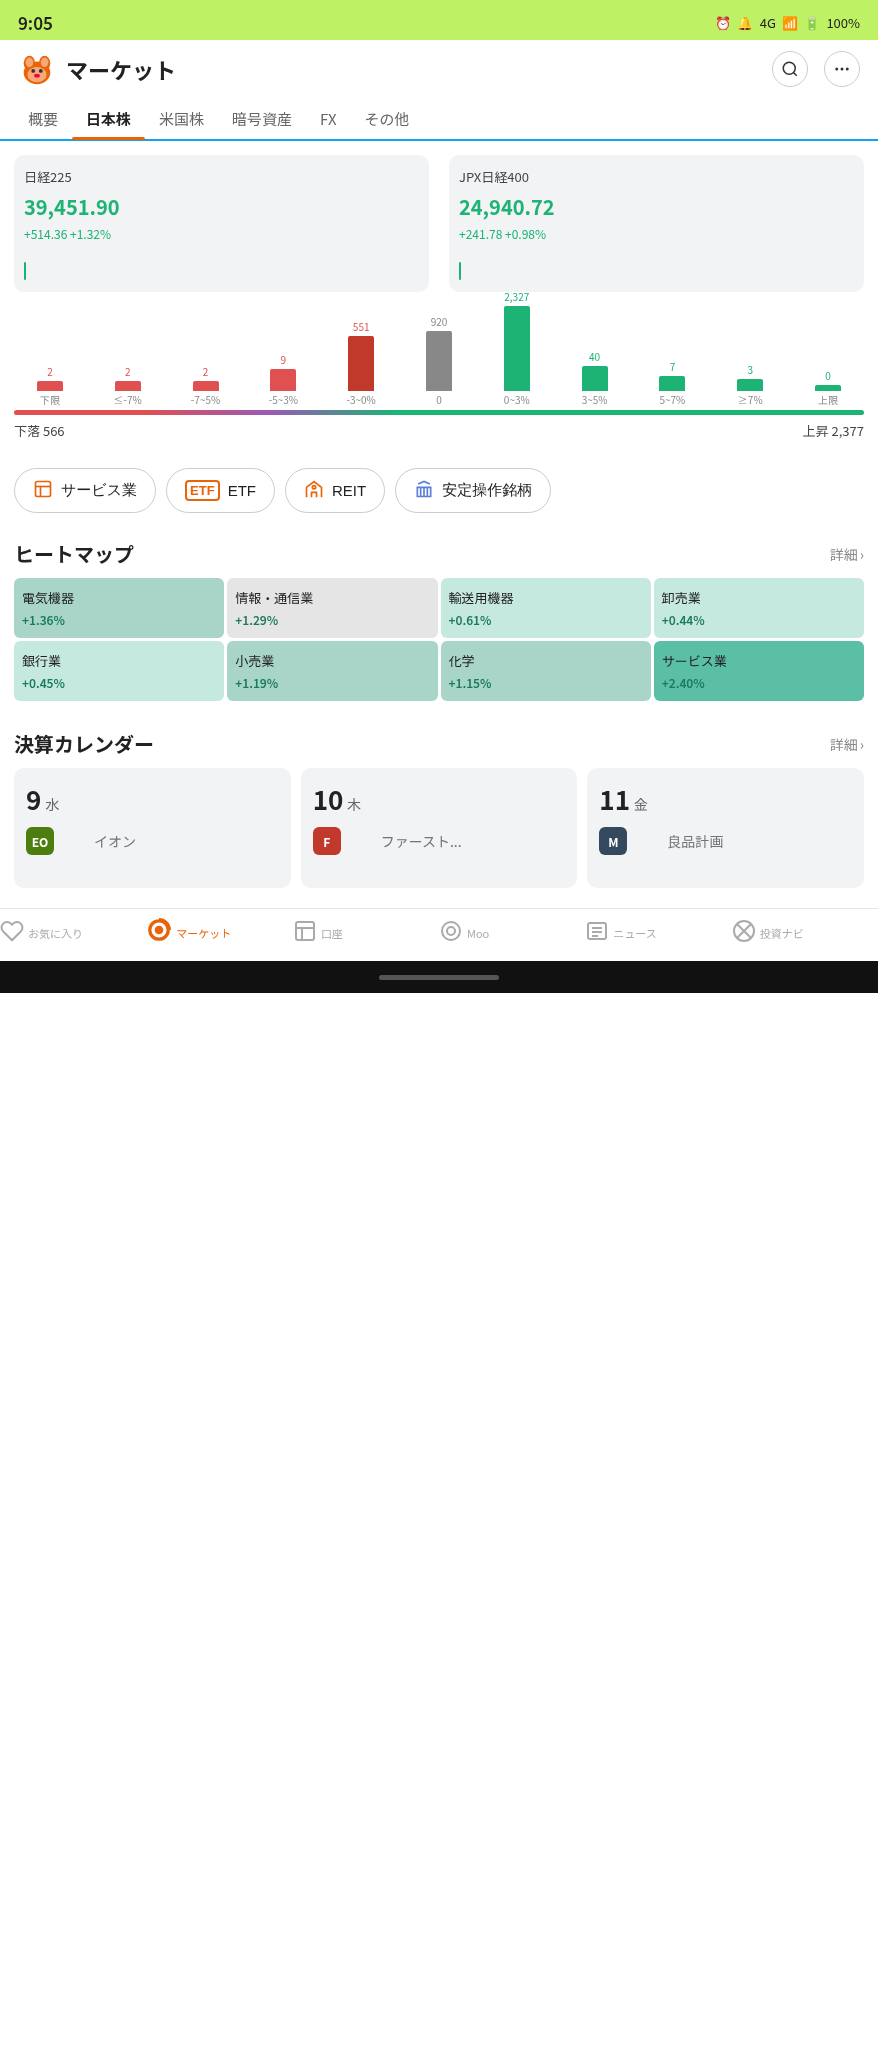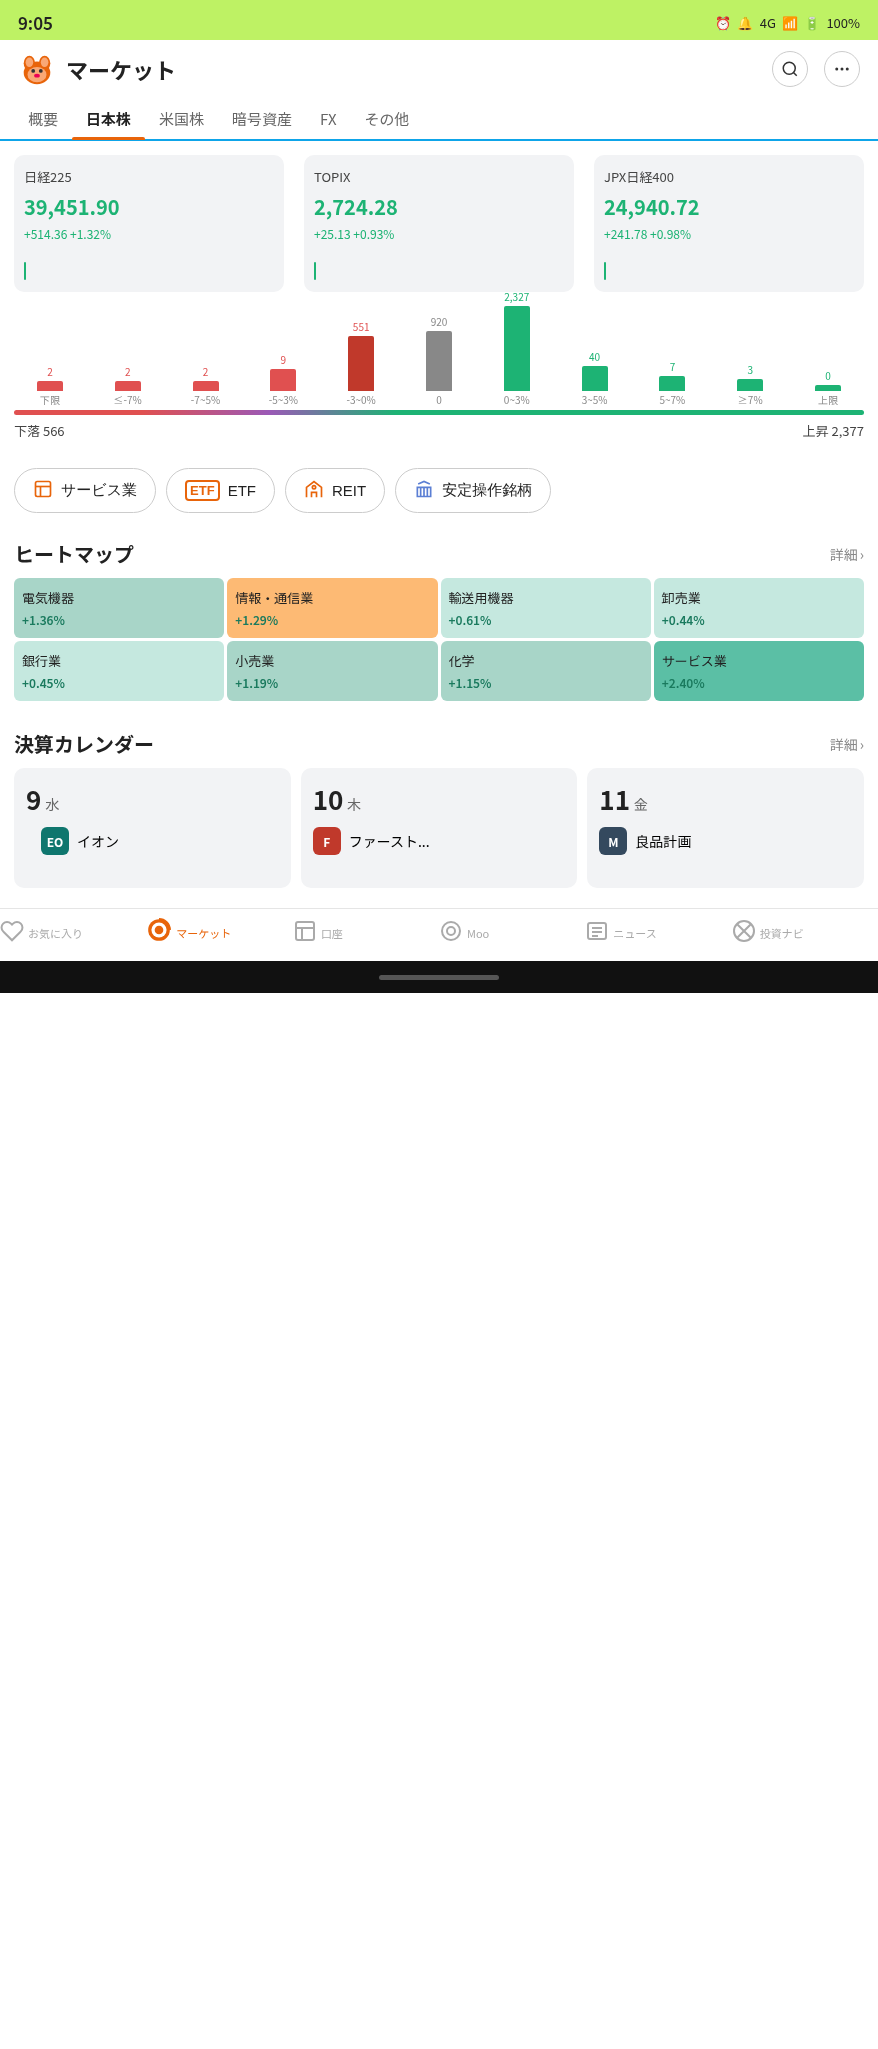--- a/index.html
+++ b/index.html
@@ -271,21 +271,22 @@
       border-radius: 6px;
       display: flex;
       align-items: center;
       justify-content: center;
       font-size: 12px;
       font-weight: 700;
       color: #fff;
     }
     .cal-stock-name {
       font-size: 14px;
-      color: #000000;
+      color: #737373;
+      margin-left: 32px;
     }
     
     .bottom-nav {
       position: sticky;
       bottom: 0;
       background: #fff;
       border-top: 1px solid #e5e5e5;
       display: flex;
       justify-content: space-around;
       padding: 8px 0 12px 0;
@@ -386,28 +387,20 @@
   <div class="tab">暗号資産</div>
   <div class="tab">FX</div>
   <div class="tab">その他</div>
 </div>
 
 <div class="index-cards">
   <div class="index-card">
     <div class="index-name">日経225</div>
     <div class="index-value">39,451.90</div>
     <div class="index-change">+514.36  +1.32%</div>
-    <div class="mini-chart">
-      <div class="mini-line" style="height:18px"></div>
-    </div>
-  </div>
-  <div class="index-card">
-    <div class="index-name">TOPIX</div>
-    <div class="index-value">2,724.28</div>
-    <div class="index-change">+25.13  +0.93%</div>
     <div class="mini-chart">
       <div class="mini-line" style="height:18px"></div>
     </div>
   </div>
   <div class="index-card">
     <div class="index-name">JPX日経400</div>
     <div class="index-value">24,940.72</div>
     <div class="index-change">+241.78  +0.98%</div>
     <div class="mini-chart">
       <div class="mini-line" style="height:18px"></div>
@@ -525,21 +518,21 @@
     <span>›</span>
   </span>
 </div>
 
 <div class="heatmap" id="heatmap-grid">
 
 <div class="heatmap-cell" style="background: rgb(168, 213, 200);">
       <div class="heatmap-name">電気機器</div>
       <div class="heatmap-change">+1.36%</div>
     </div>
-    <div class="heatmap-cell" style="background: #fdba74;">
+    <div class="heatmap-cell" style="background: #e5e5e5;">
       <div class="heatmap-name">情報・通信業</div>
       <div class="heatmap-change">+1.29%</div>
     </div>
     <div class="heatmap-cell" style="background: rgb(197, 232, 223);">
       <div class="heatmap-name">輸送用機器</div>
       <div class="heatmap-change">+0.61%</div>
     </div>
     <div class="heatmap-cell" style="background: rgb(197, 232, 223);">
       <div class="heatmap-name">卸売業</div>
       <div class="heatmap-change">+0.44%</div>
@@ -571,21 +564,21 @@
 </div>
 
 <div class="calendar-cards" id="calendar-cards">
 
 <div class="calendar-card">
       <div class="cal-day">
         <span class="cal-num">9</span>
         <span class="cal-week">水</span>
       </div>
       <div class="cal-stock">
-        <div class="cal-stock-icon" style="background: #0f766e; margin-left: 15px;">EO</div>
+        <div class="cal-stock-icon" style="background: #4d7c0f;">EO</div>
         <div class="cal-stock-name">イオン</div>
       </div>
     </div>
     <div class="calendar-card">
       <div class="cal-day">
         <span class="cal-num">10</span>
         <span class="cal-week">木</span>
       </div>
       <div class="cal-stock">
         <div class="cal-stock-icon" style="background: rgb(192, 57, 43);">F</div>

